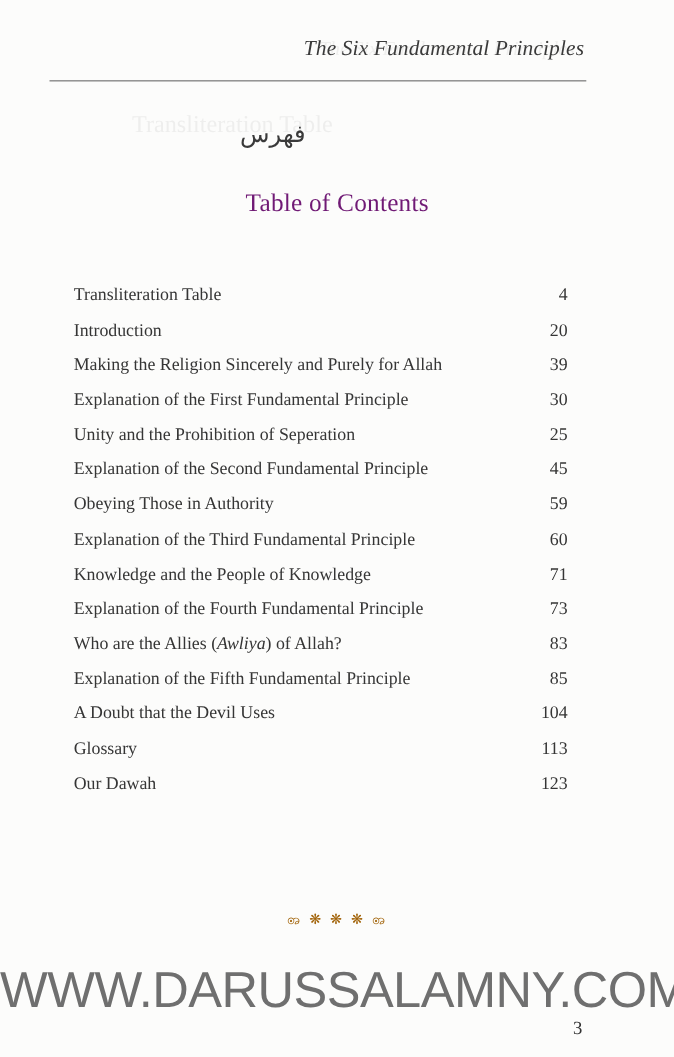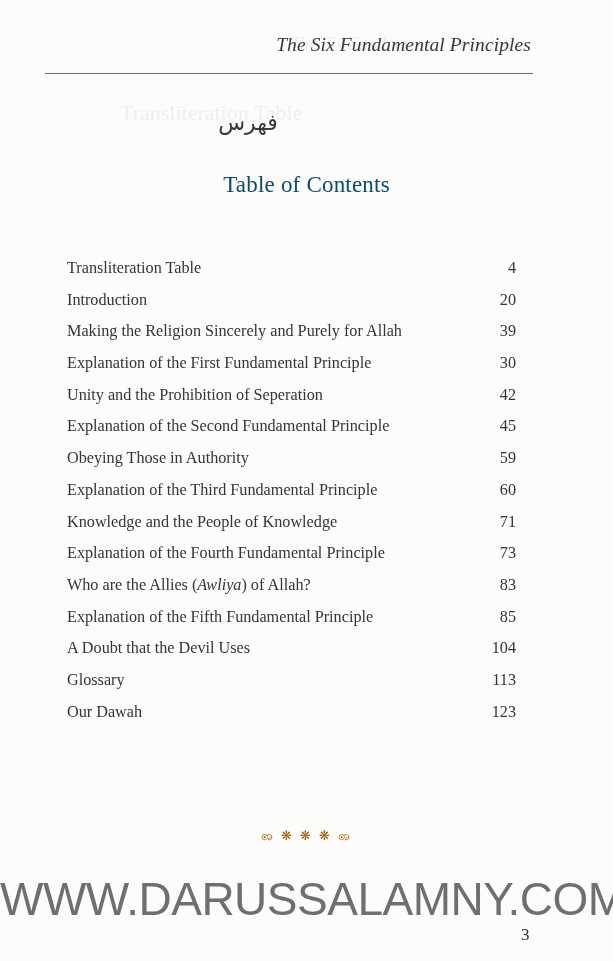--- a/index.html
+++ b/index.html
@@ -48,21 +48,21 @@
       font-size: 22px;
       color: #3a3a3a;
     }
     .toc-title {
       position: absolute;
       top: 172px;
       left: 0;
       width: 613px;
       text-align: center;
       font-size: 23px;
-      color: #0c4a6e;
+      color: #701a75;
       letter-spacing: 0.2px;
     }
     .toc-list {
       position: absolute;
       top: 259px;
       left: 67px;
       width: 449px;
       margin: 0;
       padding: 0;
       list-style: none;
@@ -137,21 +137,21 @@
   <li class="toc-item">
       <span class="label">Making the Religion Sincerely and Purely for Allah</span>
       <span class="page">39</span>
     </li>
   <li class="toc-item">
       <span class="label">Explanation of the First Fundamental Principle</span>
       <span class="page">30</span>
     </li>
   <li class="toc-item">
       <span class="label">Unity and the Prohibition of Seperation</span>
-      <span class="page">42</span>
+      <span class="page">25</span>
     </li>
   <li class="toc-item">
       <span class="label">Explanation of the Second Fundamental Principle</span>
       <span class="page">45</span>
     </li>
   <li class="toc-item">
       <span class="label">Obeying Those in Authority</span>
       <span class="page">59</span>
     </li>
   <li class="toc-item">

